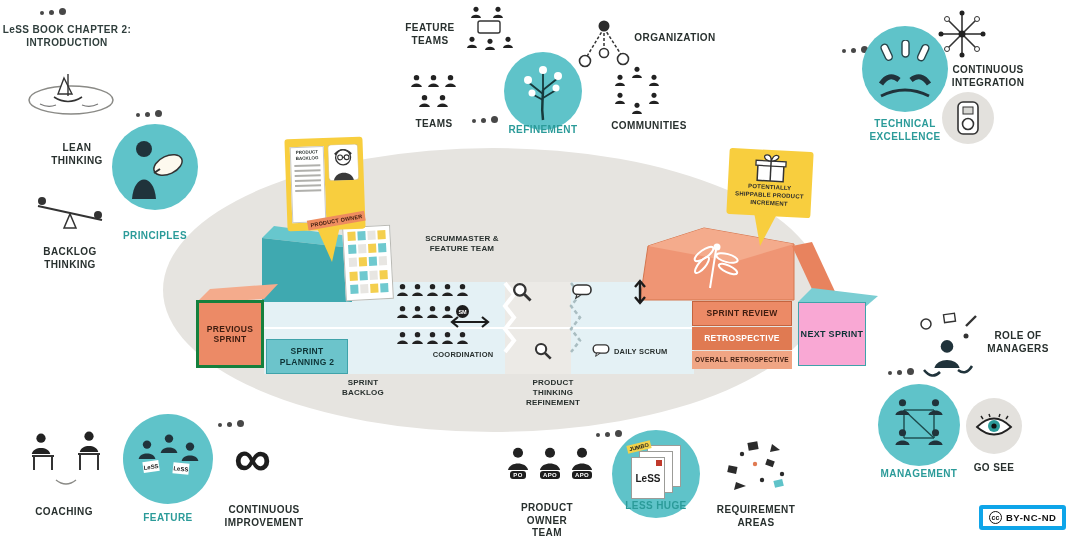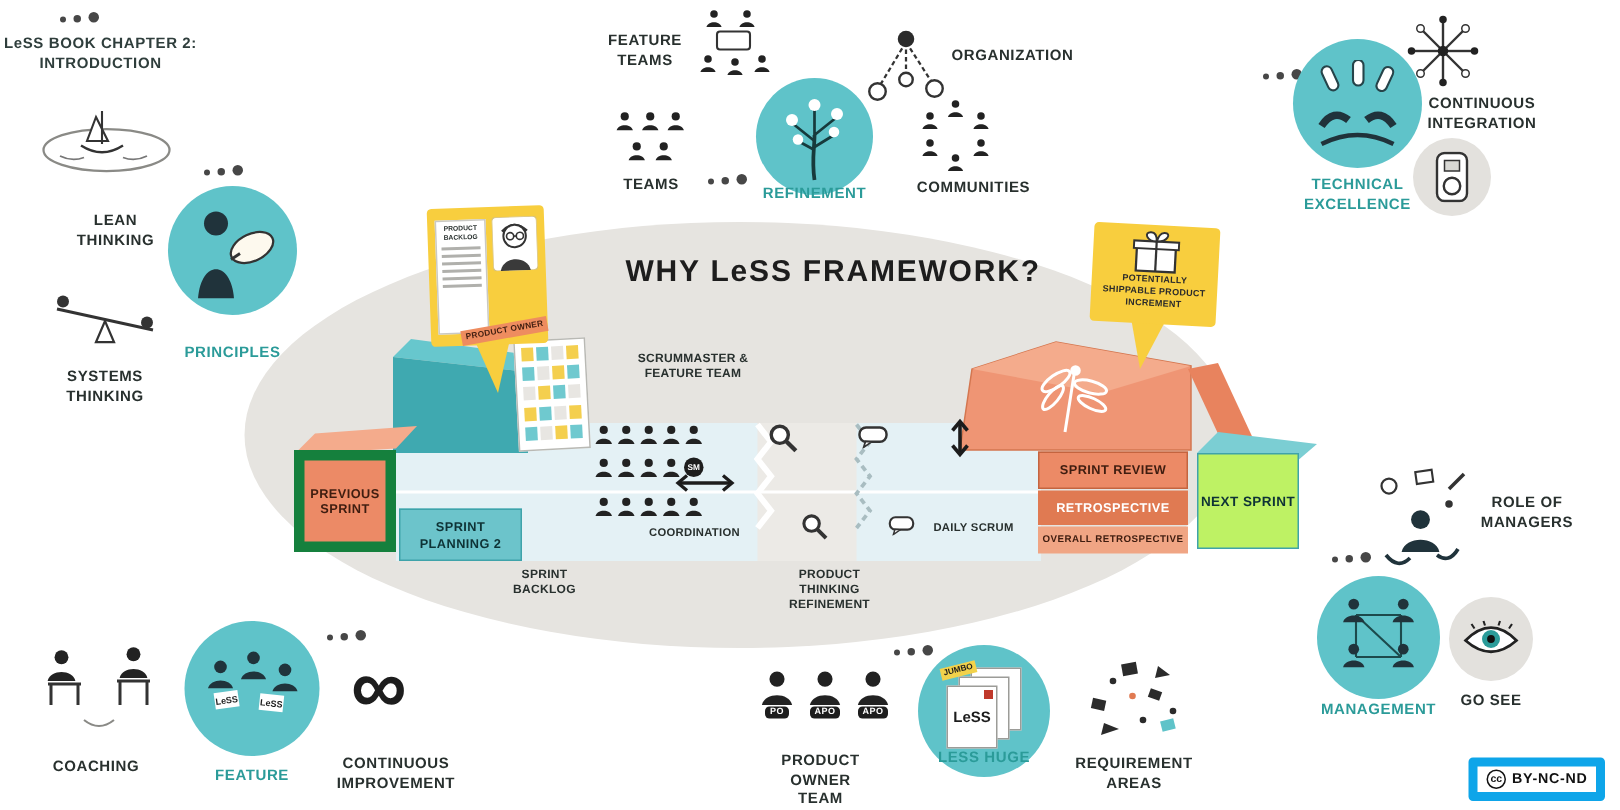--- a/index.html
+++ b/index.html
@@ -4,21 +4,21 @@
 <style>
   *{margin:0;padding:0;box-sizing:border-box}
   body{width:1080px;height:540px;font-family:"Liberation Sans",sans-serif;background:#fff;color:#28302e}
   .stage{position:relative;width:1080px;height:540px;background:#fff;overflow:hidden}
   .abs{position:absolute}
   .lbl{position:absolute;font-weight:bold;font-size:10px;line-height:1.25;text-align:center;letter-spacing:.4px;color:#28302e}
   .lbl.teal{color:#2b9b99}
   .fs8{font-size:8px;letter-spacing:.2px}
   .fs75{font-size:7.5px;letter-spacing:.2px}
   .fs10{font-size:10px}
-  .left{text-align:center}
+  .left{text-align:left}
   .dots{position:absolute;display:flex;align-items:flex-end;gap:5px}
   .dots i{display:block;border-radius:50%;background:#474747}
   .dots i:nth-child(1){width:4px;height:4px}
   .dots i:nth-child(2){width:5px;height:5px}
   .dots i:nth-child(3){width:7px;height:7px}
   .tcircle{position:absolute;border-radius:50%;background:#5fc3c9;display:flex;align-items:center;justify-content:center}
   .gcircle{position:absolute;border-radius:50%;background:#e3e1dd;display:flex;align-items:center;justify-content:center}
   .ellipse{position:absolute;left:163px;top:148px;width:660px;height:284px;background:#e6e4e0;border-radius:50%}
   .band{position:absolute;left:264px;top:282px;width:430px;height:92px;background:#e4f1f5}
   .band .mid{position:absolute;left:241px;top:0;width:66px;height:92px;background:#eceae6}
@@ -33,21 +33,21 @@
   .badge{background:#1d1d1d;color:#fff;font-size:6px;font-weight:bold;padding:1px 3px;border-radius:3px;letter-spacing:.3px}
   .callout{position:absolute;background:#f8ce3e;border-radius:3px}
   .card-line{height:1.5px;background:#b0b0ac;margin:3.5px 3px}
   .board{position:absolute;left:344px;top:226px;width:48px;height:74px;background:#fff;border:1px solid #b9b9b4;transform:rotate(-3deg);display:grid;grid-template-columns:repeat(4,1fr);gap:2px;padding:4px}
   .board i{display:block;height:9px}
   .board i:nth-child(3n+1){background:#f4cf4e}
   .board i:nth-child(3n+2){background:#6fc9cf}
   .board i:nth-child(3n){background:#e8e6e2}
   .hcard{position:absolute;width:34px;height:42px;background:#fff;border:1px solid #9c9c98}
   .jumbo{position:absolute;background:#f2d24b;font-size:5.5px;font-weight:bold;padding:1px 2px;transform:rotate(-14deg);color:#1d1d1d}
-  .license{position:absolute;left:979px;top:505px;display:flex;align-items:center;gap:4px;border:6px solid #0ea5e9;border-radius:3px;padding:2px 6px;background:#fff}
+  .license{position:absolute;left:979px;top:505px;display:flex;align-items:center;gap:4px;border:4px solid #0ea5e9;border-radius:3px;padding:2px 6px;background:#fff}
   .license .cc{width:13px;height:13px;border:1.5px solid #111;border-radius:50%;font-size:7px;font-weight:bold;display:flex;align-items:center;justify-content:center;color:#111}
   .license .txt{font-size:9.5px;font-weight:bold;letter-spacing:.5px;color:#111}
   .inf{position:absolute;font-size:52px;font-weight:bold;color:#1d1d1d;line-height:1}
 </style>
 </head>
 <body>
 
 <div class="stage">
 
   <svg width="0" height="0" style="position:absolute">
@@ -111,38 +111,37 @@
       <path d="M635,287 l5,-6 5,6"></path>
       <path d="M635,297 l5,6 5,-6"></path>
     </g>
 
     <use href="#magnifier" x="512" y="282" width="20" height="20"></use>
     <use href="#magnifier" x="534" y="342" width="18" height="18"></use>
     <use href="#bubble" x="572" y="284" width="20" height="15"></use>
     <use href="#bubble" x="592" y="344" width="18" height="13"></use>
   </svg>
 
-  <div class="title">WHY LeSS FRAMEWORK?</div>
-
-  <div class="obox" style="left:196px;top:300px;width:68px;height:68px;border:7px solid #15803d">
+
+  <div class="obox" style="left:196px;top:300px;width:68px;height:68px;border:3px solid #15803d">
       <span>PREVIOUS SPRINT</span>
     </div>
   <div class="tbox" style="left:266px;top:339px;width:82px;height:35px;background:#6cc4cb">
       <span>SPRINT PLANNING 2</span>
     </div>
   <div class="obox" style="left:692px;top:301px;width:100px;height:25px;border:1px solid #c4643f">
       <span>SPRINT REVIEW</span>
     </div>
   <div class="obox" style="left:692px;top:327px;width:100px;height:23px;background:#e07a52;color:#fff">
       <span>RETROSPECTIVE</span>
     </div>
   <div class="obox" style="left:692px;top:351px;width:100px;height:18px;background:#f0a584;font-size:6.5px">
       <span>OVERALL RETROSPECTIVE</span>
     </div>
-  <div class="tbox" style="left:798px;top:302px;width:68px;height:64px;background:#bef264;font-size:9px">
+  <div class="tbox" style="left:798px;top:302px;width:68px;height:64px;background:#f9a8d4;font-size:9px">
       <span>NEXT SPRINT</span>
     </div>
 
   <div class="board">
     <i></i>
       <i></i>
       <i></i>
       <i></i>
       <i></i>
       <i></i>
@@ -280,21 +279,21 @@
       <line x1="30" y1="38" x2="36" y2="34" stroke="#333" stroke-width="2"></line>
     </svg>
   </div>
   <div class="lbl teal" style="left:112px;top:230px;width:86px">PRINCIPLES</div>
   <svg class="icon" style="left:34px;top:188px" width="72" height="46" viewBox="0 0 72 46">
     <polygon points="30,40 42,40 36,26" fill="#fff" stroke="#333" stroke-width="1.5"></polygon>
     <line x1="4" y1="18" x2="68" y2="32" stroke="#333" stroke-width="2"></line>
     <circle cx="8" cy="13" r="4" fill="#333"></circle>
     <circle cx="64" cy="27" r="4" fill="#333"></circle>
   </svg>
-  <div class="lbl" style="left:24px;top:246px;width:92px">SYSTEMS THINKING</div>
+  <div class="lbl" style="left:24px;top:246px;width:92px">BACKLOG THINKING</div>
 
   <div class="lbl" style="left:398px;top:22px;width:64px">FEATURE TEAMS</div>
   <svg class="icon" style="left:464px;top:6px" width="52" height="46" viewBox="0 0 52 46">
     <use href="#person" x="6" y="0" width="12" height="12" color="#222"></use>
     <use href="#person" x="28" y="0" width="12" height="12" color="#222"></use>
     <rect x="14" y="15" width="22" height="12" rx="2" fill="#fff" stroke="#333" stroke-width="1.4"></rect>
     <use href="#person" x="2" y="30" width="12" height="12" color="#222"></use>
     <use href="#person" x="20" y="32" width="12" height="12" color="#222"></use>
     <use href="#person" x="38" y="30" width="12" height="12" color="#222"></use>
   </svg>

